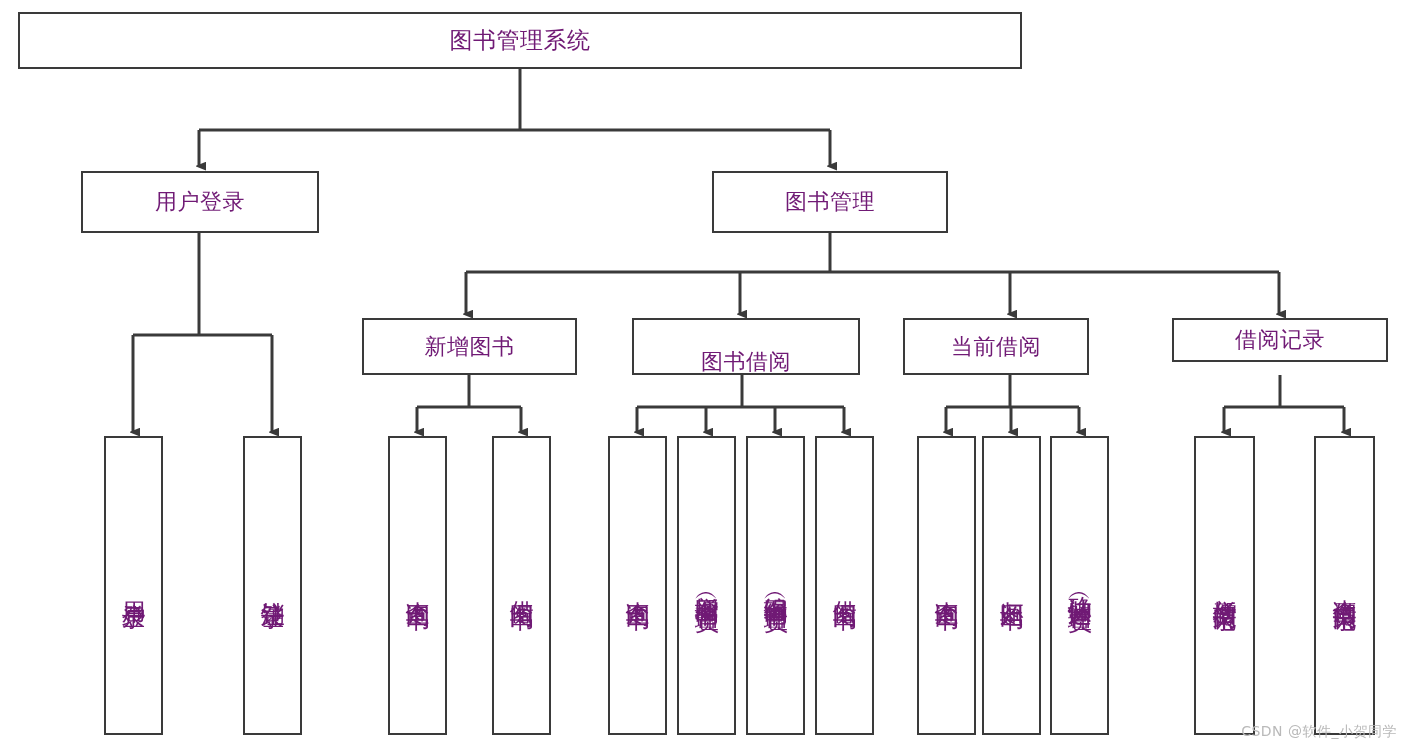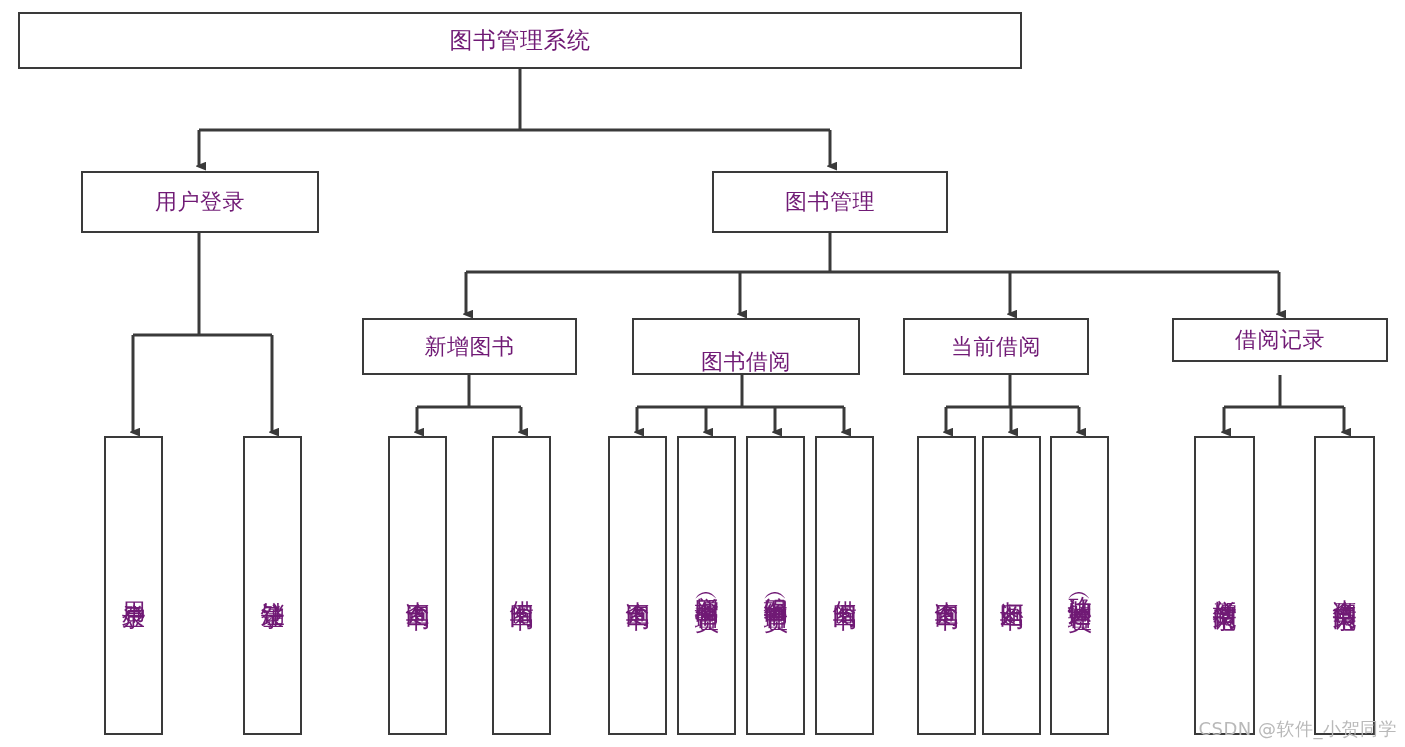--- a/index.html
+++ b/index.html
@@ -61,21 +61,21 @@
     font-size: 24px;
     line-height: 1.18;
     letter-spacing: 2px;
     white-space: nowrap;
     max-height: 100%;
   }
   .watermark {
     position: absolute;
     right: 8px;
     bottom: 6px;
-    font-size: 18px;
+    font-size: 14px;
     color: #b9b9b9;
     letter-spacing: 0.5px;
     white-space: nowrap;
     user-select: none;
   }
 </style>
 </head>
 <body>
 
 <div id="canvas">

